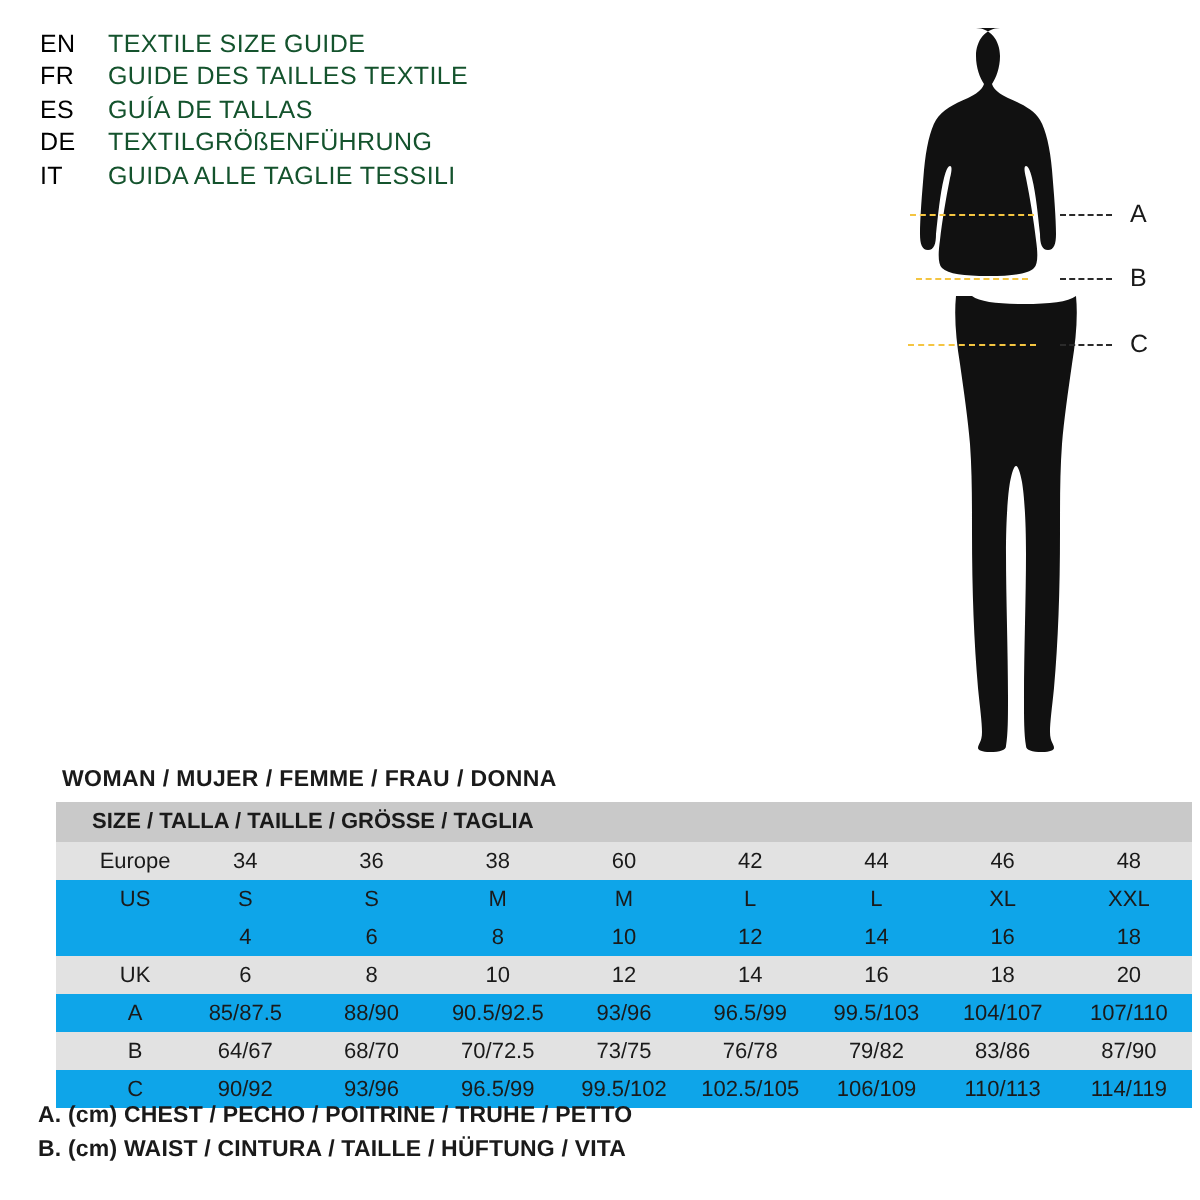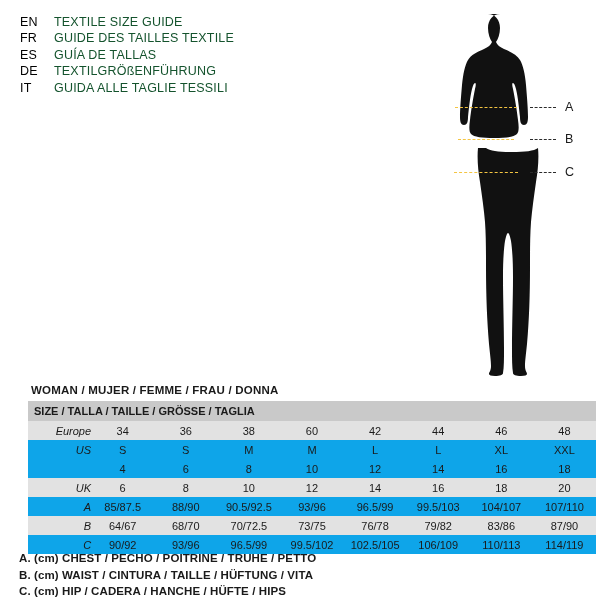--- a/index.html
+++ b/index.html
@@ -93,30 +93,29 @@
     font-size: 11px;
     table-layout: fixed;
   }
   table.size-table td {
     padding: 2px 0 2px 0;
     text-align: center;
     color: #1a1a1a;
     height: 15px;
   }
   table.size-table td.rowhead {
-    text-align: right;
+    text-align: center;
     padding-left: 16px;
     width: 88px;
-    font-style: italic;
   }
   tr.head-row td {
     background: #c9c9c9;
     font-weight: bold;
     text-align: left;
-    padding-left: 6px;
+    padding-left: 18px;
     font-size: 11px;
     height: 16px;
   }
   tr.shaded td {
     background: #e2e2e2;
   }
   tr.plain td {
     background: #0ea5e9;
   }
 
@@ -332,14 +331,13 @@
       <td>110/113</td>
       <td>114/119</td>
     </tr>
   </tbody>
     </table>
 </div>
 
 <div class="notes">
   <div class="note-row">A. (cm) CHEST / PECHO / POITRINE / TRUHE / PETTO</div>
   <div class="note-row">B. (cm) WAIST / CINTURA / TAILLE / HÜFTUNG / VITA</div>
-  <div class="note-row">C. (cm) HIP / CADERA / HANCHE / HÜFTE / HIPS</div>
 </div>
 
 </body></html>

